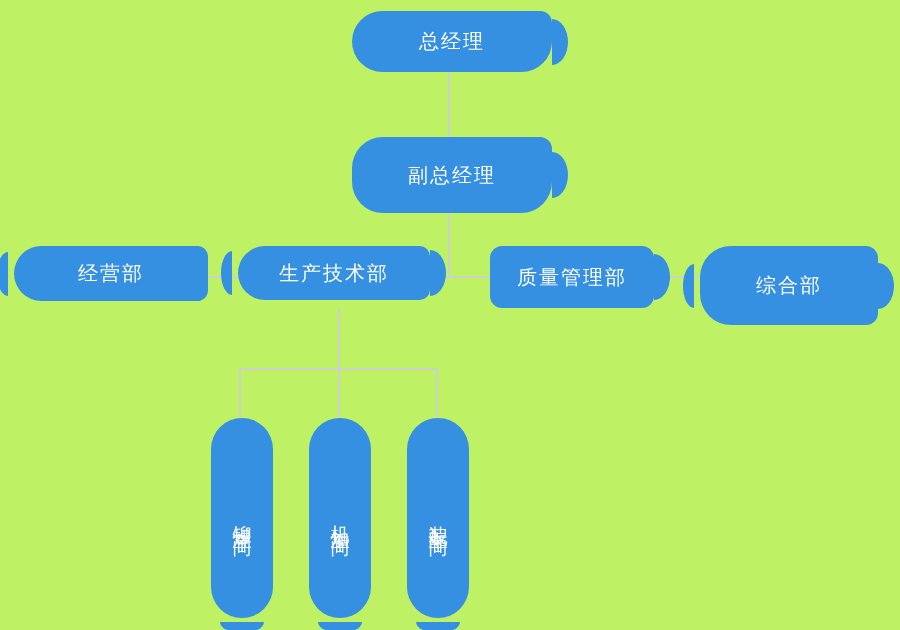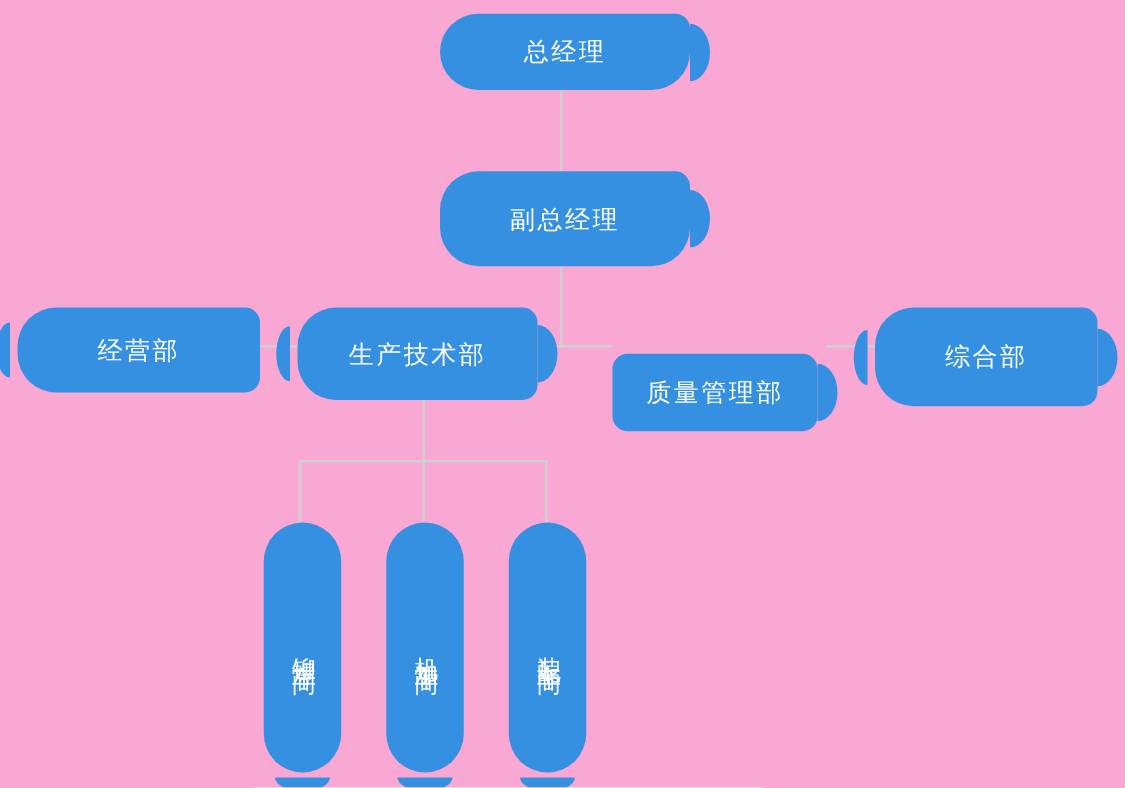--- a/index.html
+++ b/index.html
@@ -3,35 +3,35 @@
 <meta charset="utf-8">
 <style>
   :root{
     --blue:#3590E2;
     --line:#CFCFCF;
     --label:#FFFFFF;
   }
   html,body{margin:0;padding:0;background:#fff;}
   body{font-family:"Liberation Sans","DejaVu Sans",sans-serif;}
   #canvas{
-    position:relative;width:900px;height:630px;background:#f9a8d4;overflow:hidden;
+    position:relative;width:900px;height:630px;background:#bef264;overflow:hidden;
   }
   
   .line{position:absolute;background:var(--line);}
   
   .node{
     position:absolute;background:var(--blue);color:var(--label);
     display:flex;align-items:center;justify-content:center;
     font-size:20px;letter-spacing:2px;white-space:nowrap;
   }
   .node .label{position:relative;}
   
   .r-top{border-radius:31px 12px 31px 31px;}
   .r-leaf{border-radius:31px 12px 12px 31px;}
-  .r-box{border-radius:12px;margin-top:37px;}
+  .r-box{border-radius:12px;}
   .r-pill-v{border-radius:31px;}
   
   .bulge-r::after{
     content:'';position:absolute;right:-16px;top:50%;transform:translateY(-50%);
     width:16px;height:46px;background:var(--blue);
     border-radius:0 16px 16px 0 / 0 23px 23px 0;
   }
   
   .crescent-l::before{
     content:'';position:absolute;left:-17px;top:50%;transform:translateY(-50%);
@@ -66,25 +66,25 @@
   <div class="line" style="left:436px;top:368px;width:2px;height:50px;"></div>
 
   <div class="node r-top bulge-r" style="left:352px;top:11px;width:200px;height:61px;">
     <span class="label">总经理</span>
   </div>
 
   <div class="node r-top bulge-r" style="left:352px;top:137px;width:200px;height:76px;">
     <span class="label">副总经理</span>
   </div>
 
-  <div class="node r-leaf crescent-l" style="left:14px;top:246px;width:194px;height:68px;">
+  <div class="node r-leaf crescent-l" style="left:14px;top:246px;width:194px;height:55px;">
     <span class="label">经营部</span>
   </div>
 
-  <div class="node r-leaf crescent-l bulge-r" style="left:238px;top:246px;width:192px;height:74px;">
+  <div class="node r-leaf crescent-l bulge-r" style="left:238px;top:246px;width:192px;height:54px;">
     <span class="label">生产技术部</span>
   </div>
 
   <div class="node r-box bulge-r" style="left:490px;top:246px;width:164px;height:62px;">
     <span class="label">质量管理部</span>
   </div>
 
   <div class="node r-leaf crescent-l bulge-r" style="left:700px;top:246px;width:178px;height:79px;">
     <span class="label">综合部</span>
   </div>

